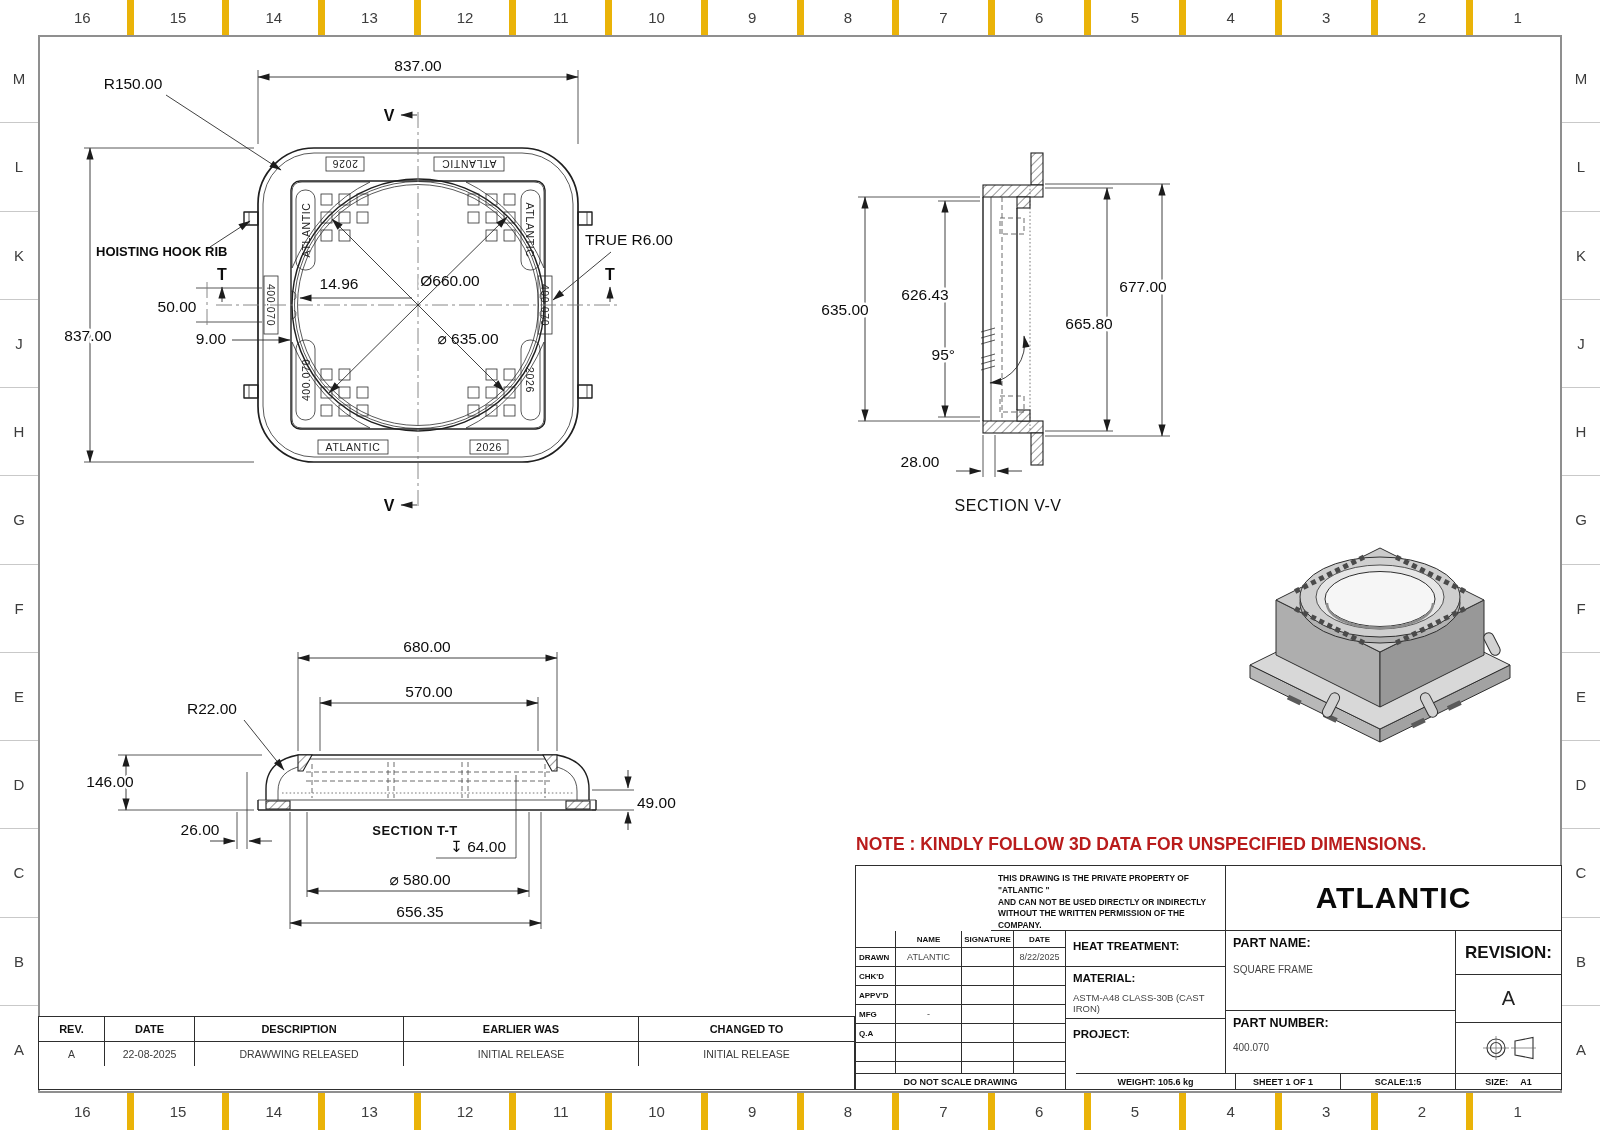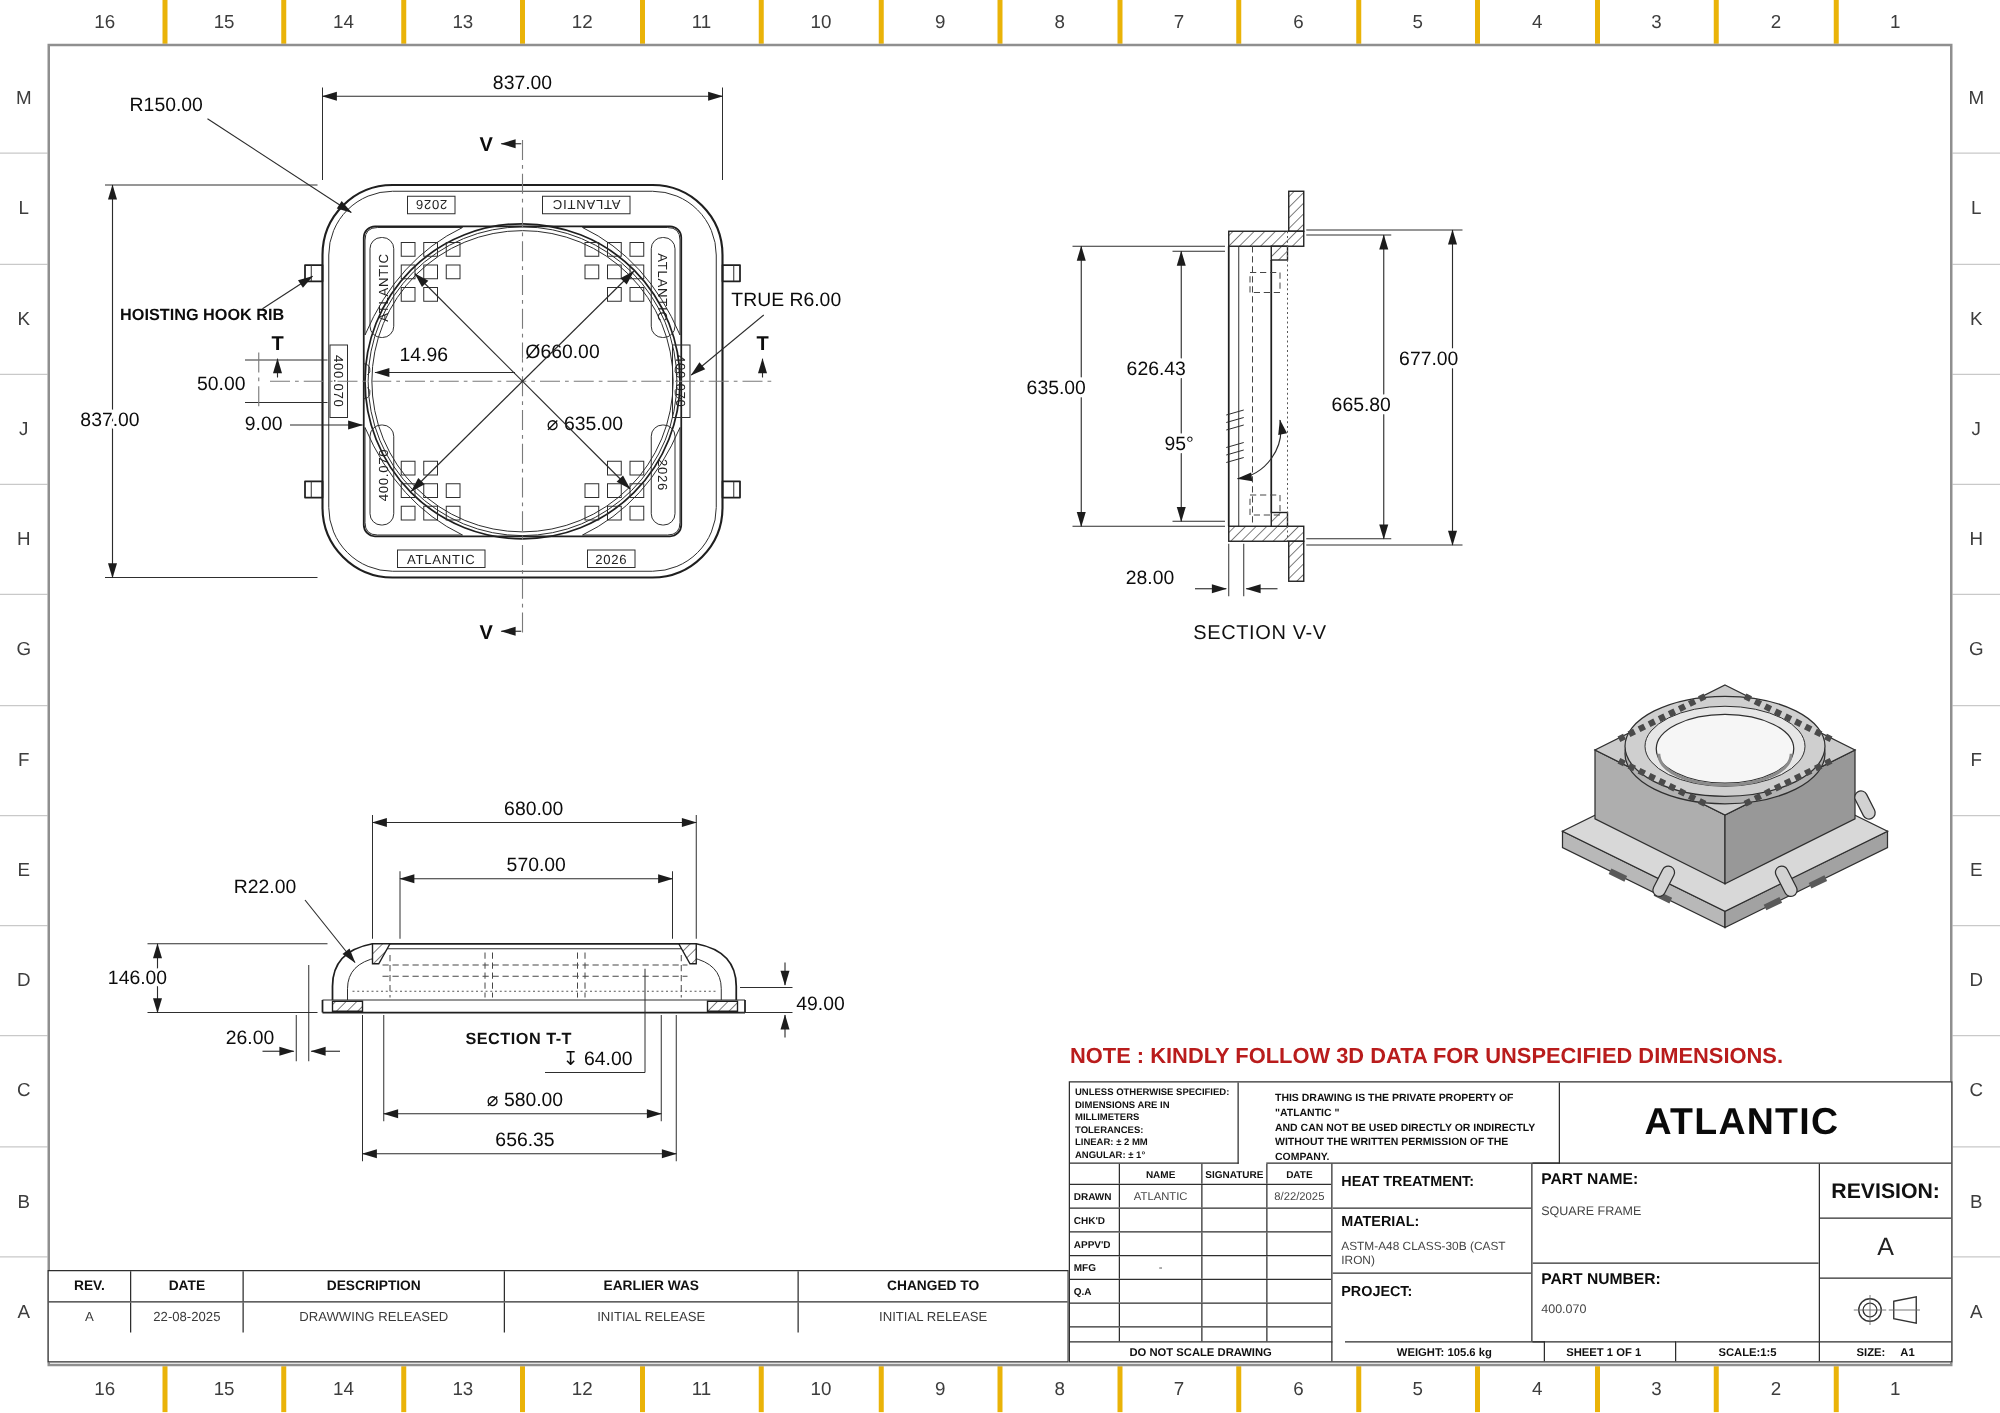--- a/index.html
+++ b/index.html
@@ -3,21 +3,21 @@
 <meta charset="utf-8">
 <style>
   html,body{margin:0;padding:0;background:#ffffff;font-family:"Liberation Sans",sans-serif;}
   .sheet{position:relative;width:1600px;height:1130px;background:#fff;overflow:hidden;color:#111;}
 
   
   .strip{position:absolute;display:flex;color:#3d3d3d;font-size:15px;}
   .strip .cell{flex:1;display:flex;align-items:center;justify-content:center;}
   .strip.top{left:38px;top:0;width:1524px;height:35px;}
   .strip.bottom{left:38px;top:1093px;width:1524px;height:37px;}
-  .strip.top .cell,.strip.bottom .cell{border-right:4px solid #eab308;}
+  .strip.top .cell,.strip.bottom .cell{border-right:7px solid #eab308;}
   .strip.top .cell:last-child,.strip.bottom .cell:last-child{border-right:none;}
   .strip.left{left:0;top:35px;width:38px;height:1058px;flex-direction:column;}
   .strip.right{left:1562px;top:35px;width:38px;height:1058px;flex-direction:column;}
   .strip.left .cell,.strip.right .cell{border-bottom:1px solid #c9c9c9;}
   .strip.left .cell:last-child,.strip.right .cell:last-child{border-bottom:none;}
   .frame{position:absolute;left:38px;top:35px;width:1524px;height:1058px;border:2px solid #8f8f8f;box-sizing:border-box;}
 
   
   svg.drawing{position:absolute;left:0;top:0;}
   .ln{stroke:#1f1f1f;stroke-width:1.4;fill:none;stroke-linejoin:round;}
@@ -477,30 +477,21 @@
           <div class="cell">A</div>
           <div class="cell">22-08-2025</div>
           <div class="cell">DRAWWING RELEASED</div>
           <div class="cell">INITIAL RELEASE</div>
           <div class="cell">INITIAL RELEASE</div>
         </div>
       </div>
   </div>
 
   <div class="titleblock">
-    <div class="tb b-r b-b tol" style="left:0;top:0;width:135px;height:65px;">
-
-    <div>UNLESS OTHERWISE SPECIFIED:</div>
-        <div>DIMENSIONS ARE IN MILLIMETERS</div>
-        <div>TOLERANCES:</div>
-        <div>LINEAR: ± 2 MM</div>
-        <div>ANGULAR: ± 1°</div>
-        <div>BRK/FILE SHARP CORNER: 1 MM MAX</div>
-      </div>
-    <div class="tb b-r b-b prop" style="left:135px;top:0;width:235px;height:65px;margin-left:22px;">
+    <div class="tb b-r b-b prop" style="left:135px;top:0;width:235px;height:65px;">
 
     <div>THIS DRAWING IS THE PRIVATE PROPERTY OF "ATLANTIC "</div>
         <div>AND CAN NOT BE USED DIRECTLY OR INDIRECTLY</div>
         <div>WITHOUT THE WRITTEN PERMISSION  OF THE COMPANY.</div>
       </div>
     <div class="tb b-b logo" style="left:370px;top:0;width:335px;height:65px;">ATLANTIC</div>
 
     <div class="tb b-r" style="left:0;top:65px;width:210px;height:142px;">
       <div class="so-head">
 

